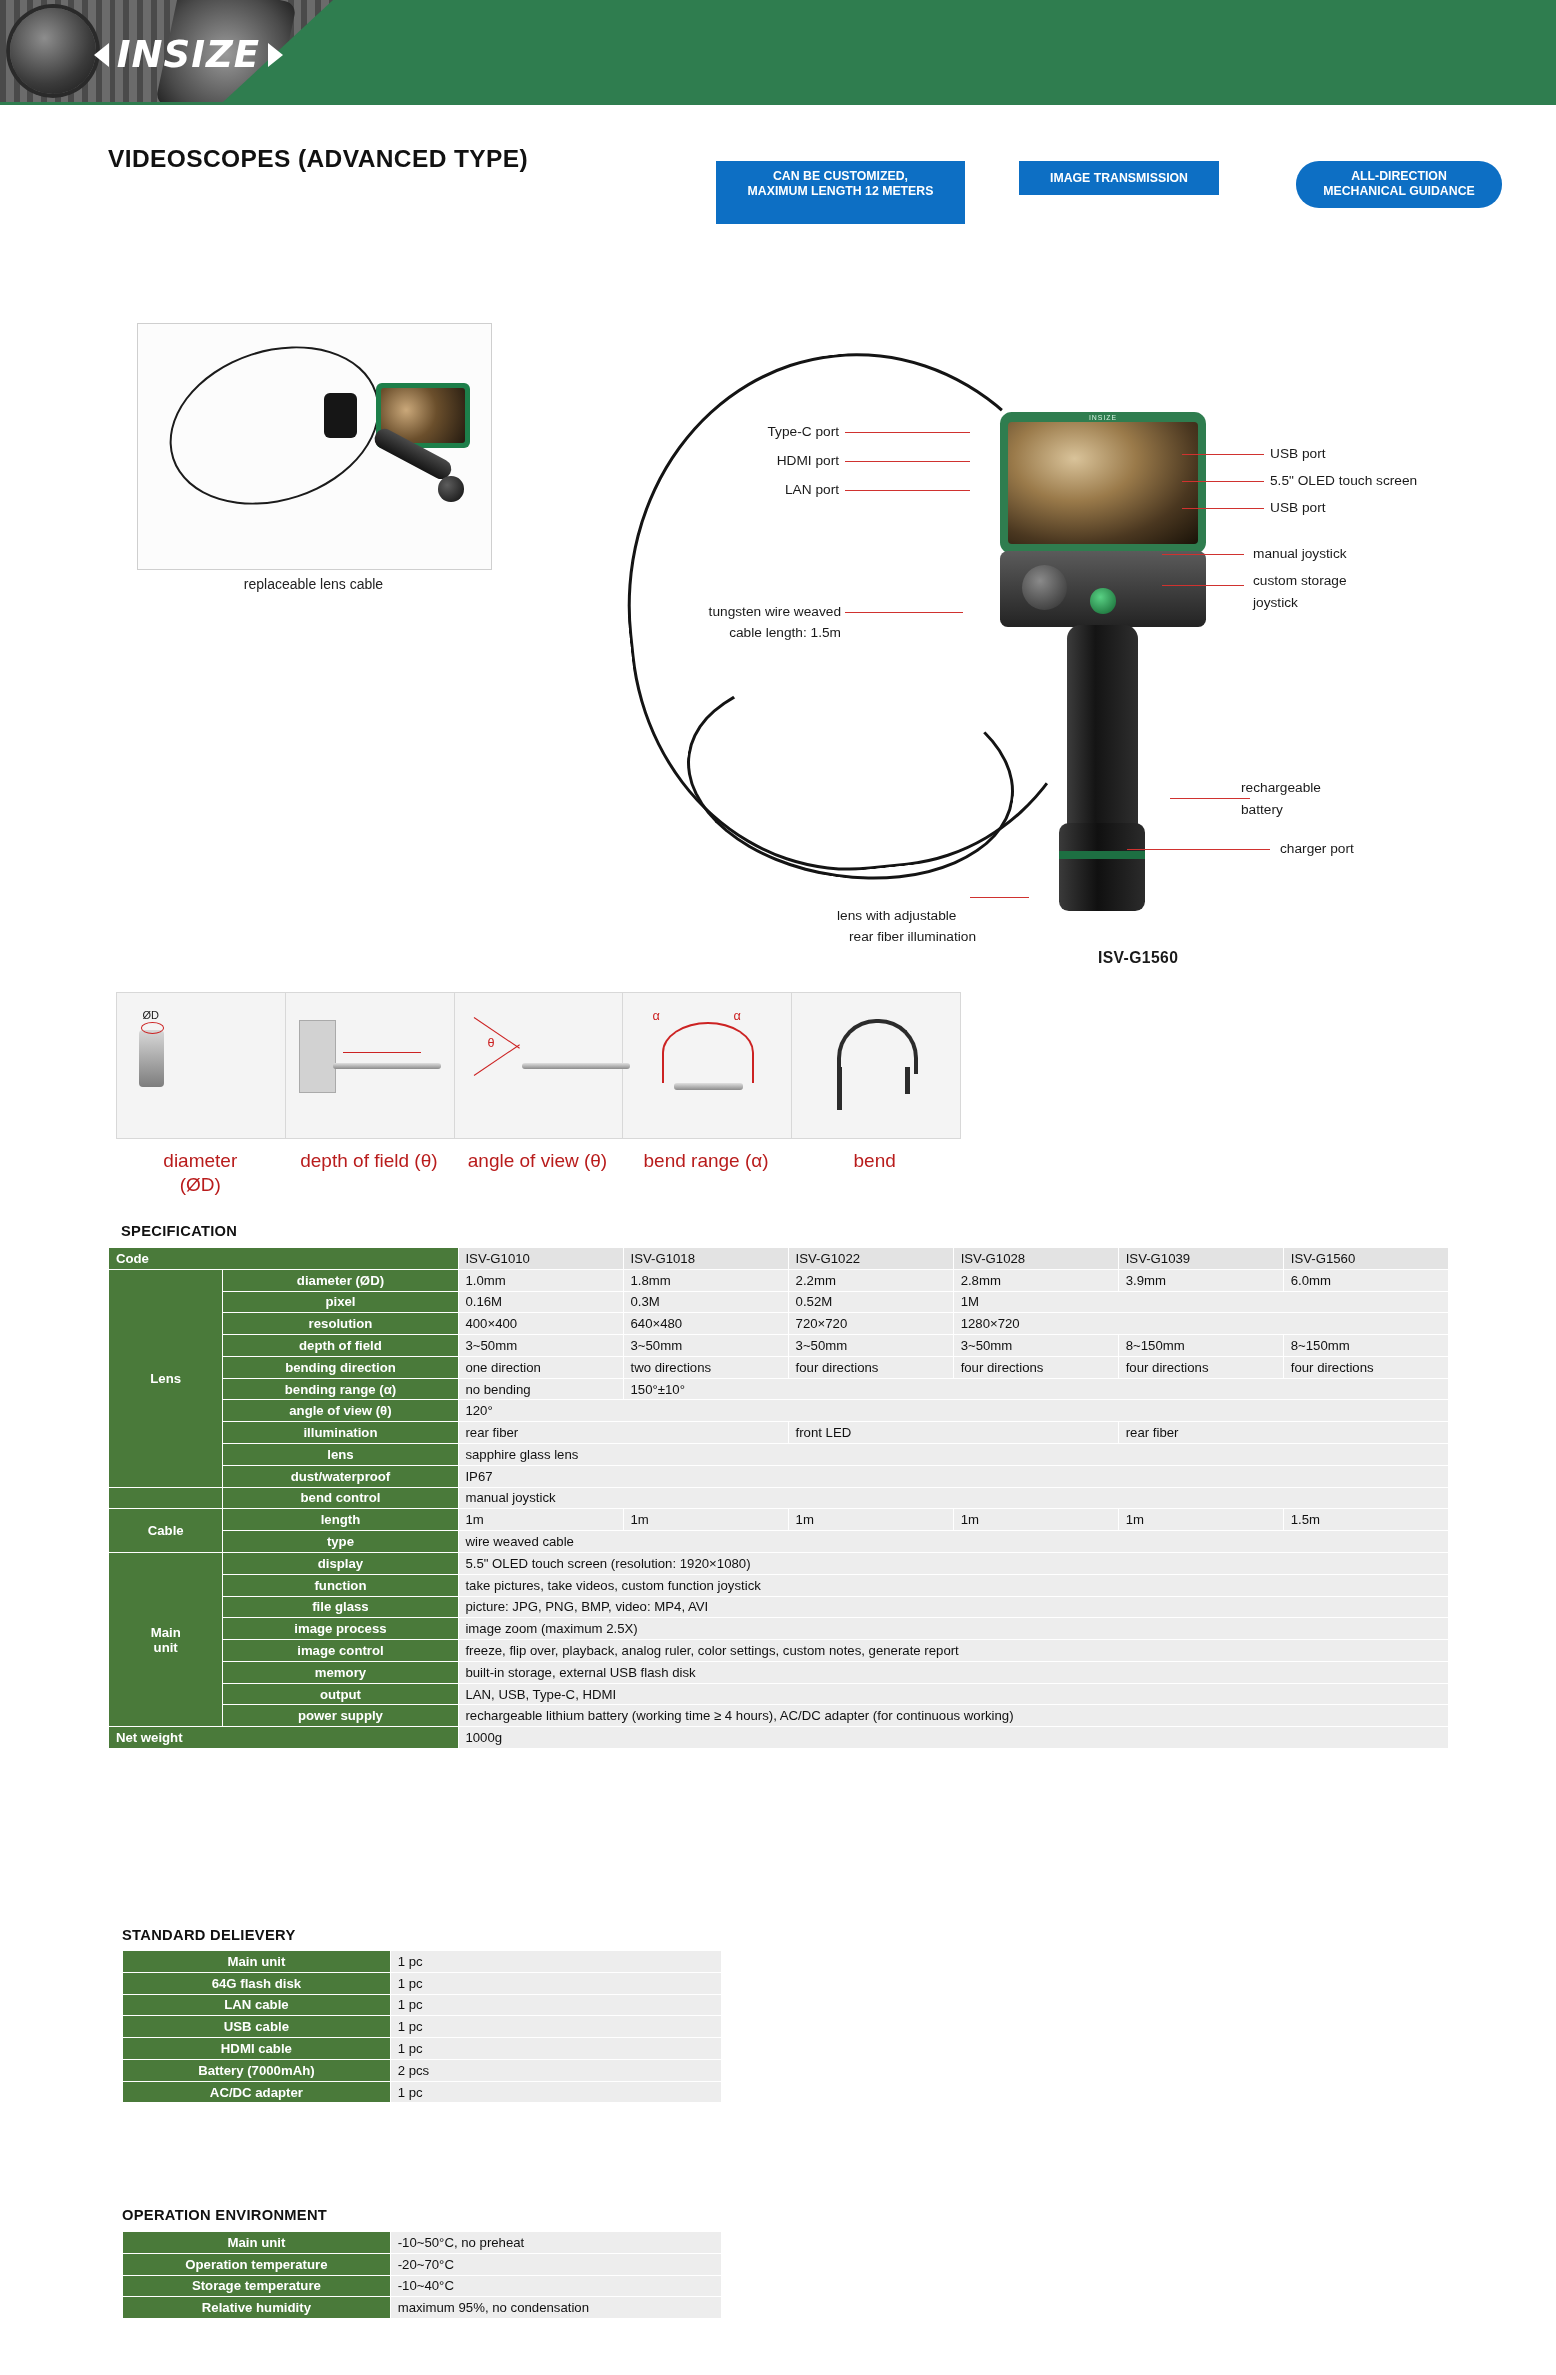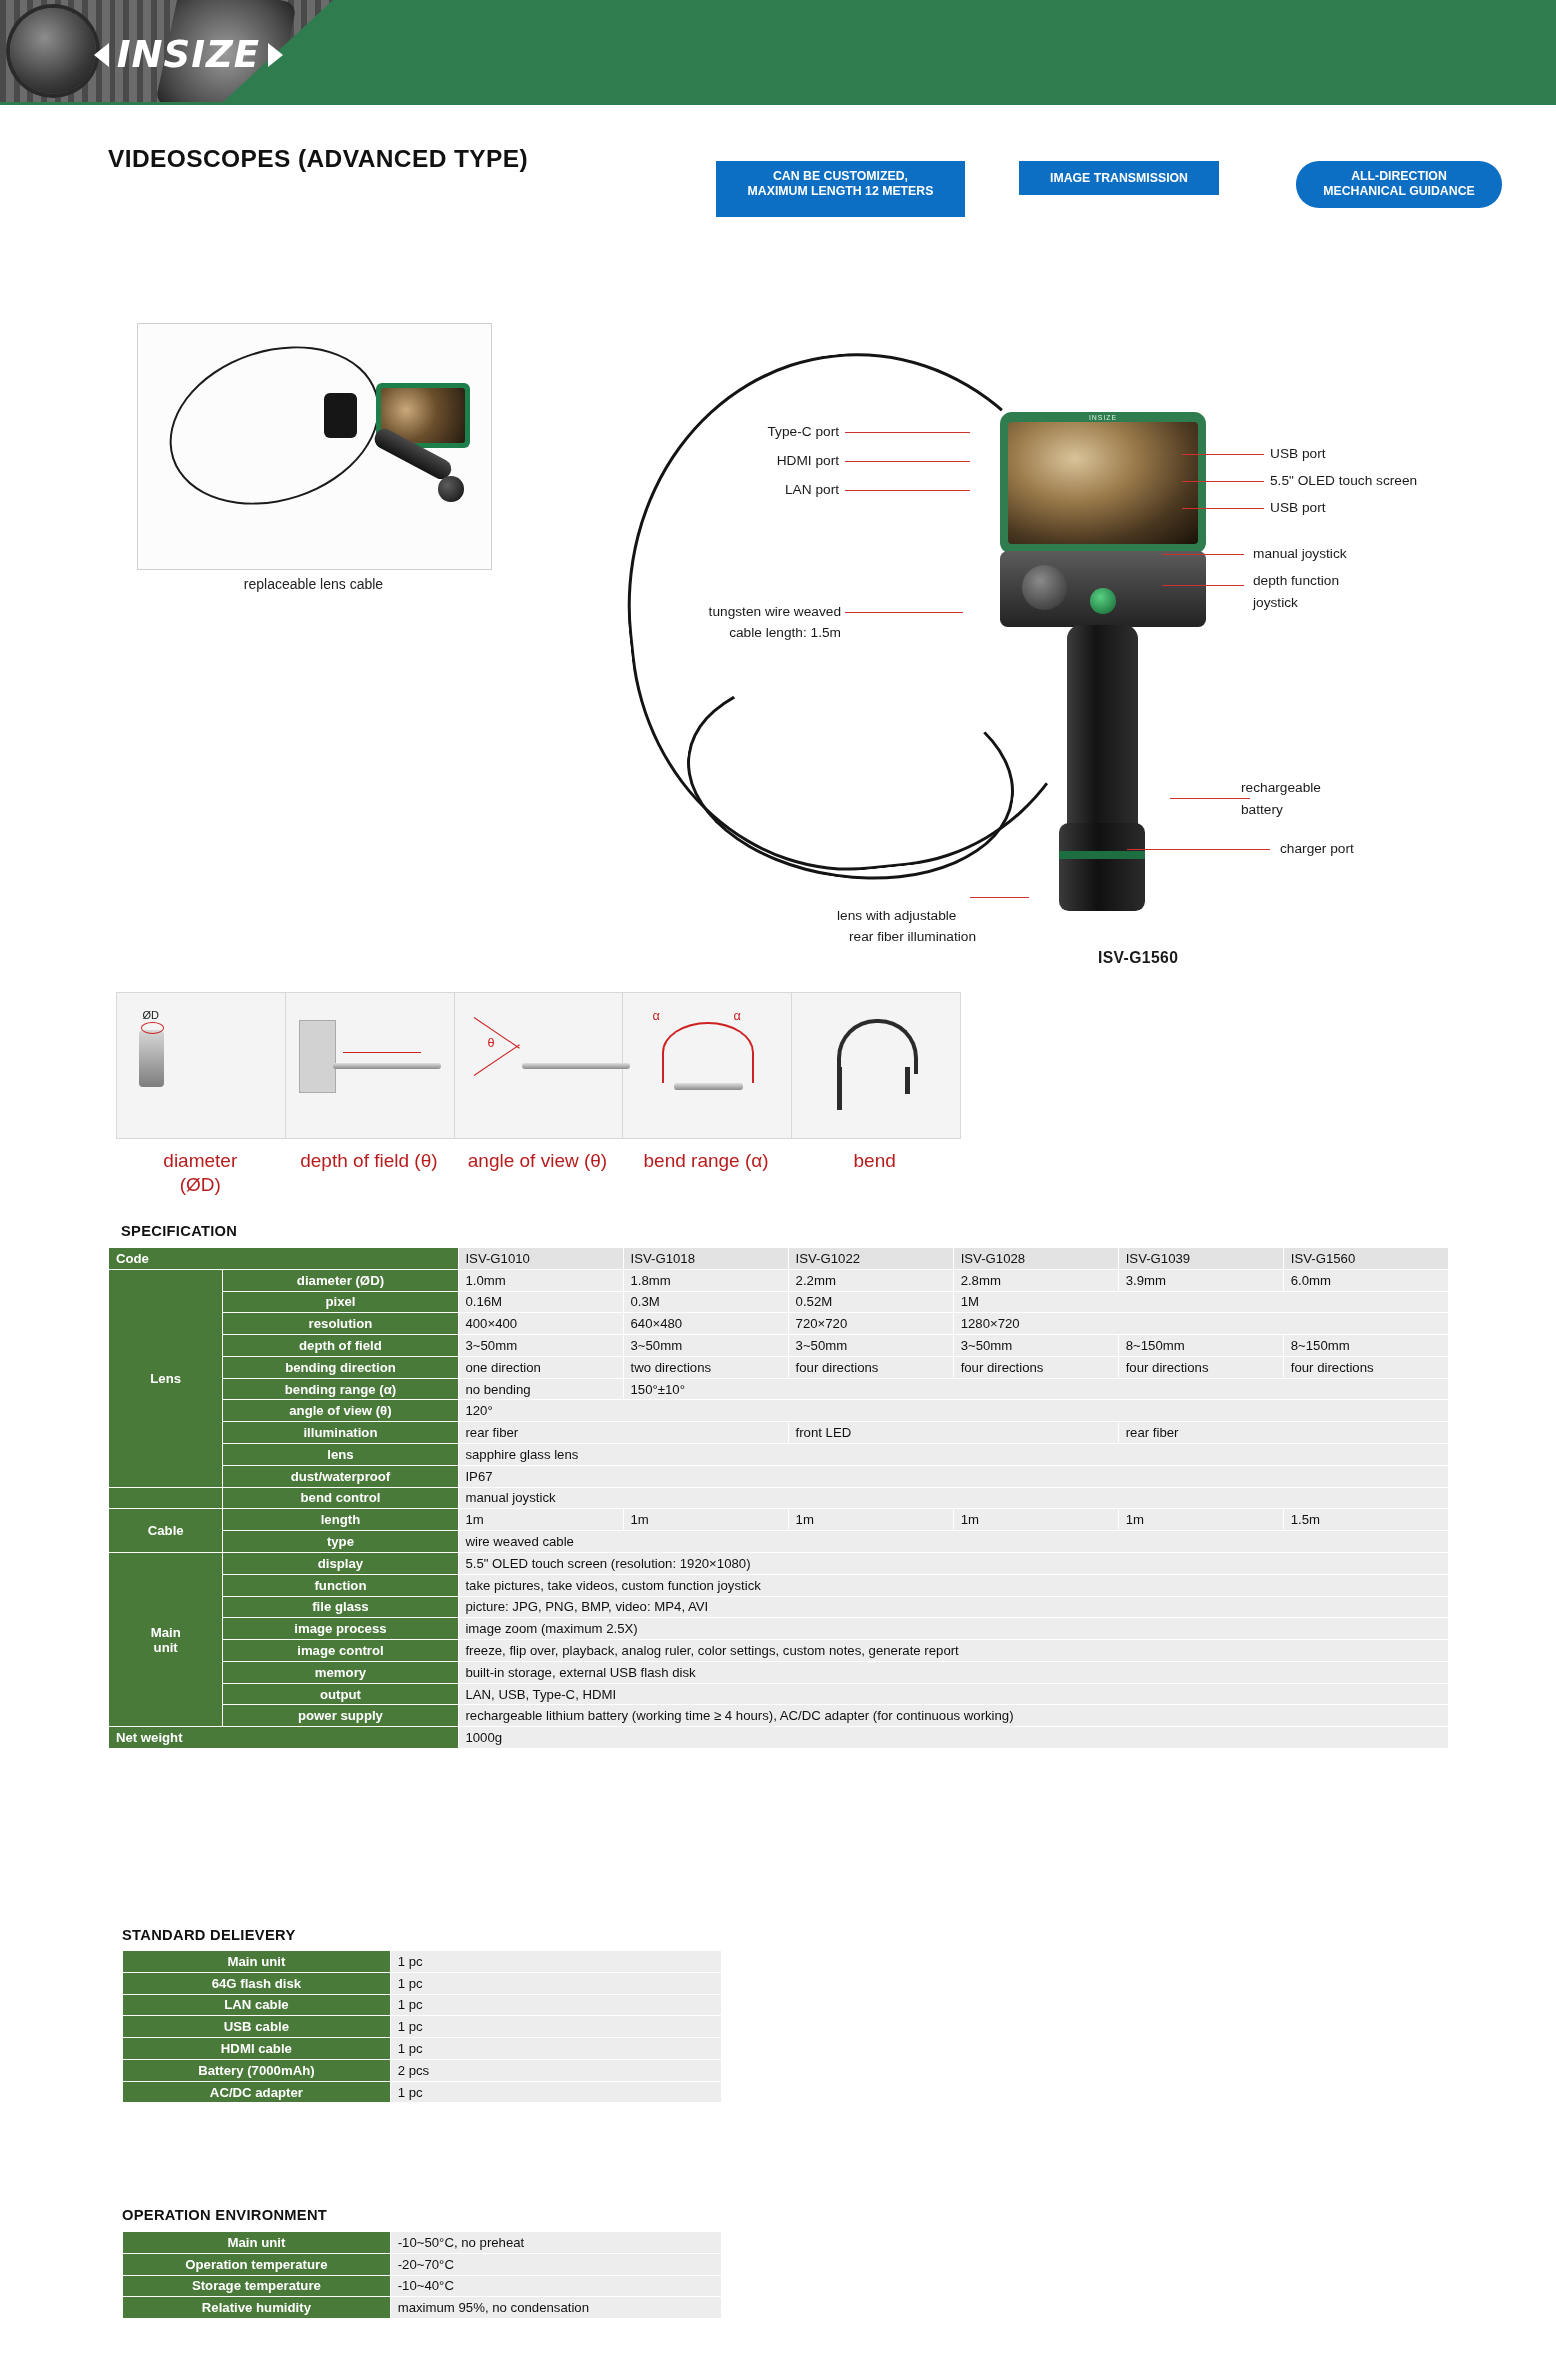--- a/index.html
+++ b/index.html
@@ -111,21 +111,21 @@
     position: absolute;
     background: #0d6fc4;
     color: #fff;
     font-size: 12.3px;
     font-weight: bold;
     text-align: center;
     line-height: 1.25;
     padding: 7.8px 5.9px;
     box-sizing: border-box;
   }
-  #badge0 { left: 716px; top: 161px; width: 249px; height: 56px; }
+  #badge0 { left: 716px; top: 161px; width: 249px; height: 63px; }
   #badge1 { left: 1019px; top: 161px; width: 200px; height: 34px; padding-top: 9.8px;}
   #badge2 { left: 1296px; top: 161px; width: 206px; height: 47px; border-radius: 23px; }
 
   
   .inset-photo {
     position: absolute;
     left: 137px; top: 323px;
     width: 353px; height: 245px;
     border: 1px solid #cfcfcf;
     background: #fcfcfc;
@@ -476,21 +476,21 @@
 <div class="lead" style="left:970px; top:897px; width:59px;"></div>
 
 <div class="lbl r" style="left:694px; top:424px; width:145px;">Type-C port</div>
 <div class="lbl r" style="left:694px; top:453px; width:145px;">HDMI port</div>
 <div class="lbl r" style="left:694px; top:482px; width:145px;">LAN port</div>
 
 <div class="lbl" style="left:1270px; top:446px;">USB port</div>
 <div class="lbl" style="left:1270px; top:473px;">5.5" OLED touch screen</div>
 <div class="lbl" style="left:1270px; top:500px;">USB port</div>
 <div class="lbl" style="left:1253px; top:546px;">manual joystick</div>
-<div class="lbl" style="left:1253px; top:573px;">depth function</div>
+<div class="lbl" style="left:1253px; top:573px;">custom storage</div>
 <div class="lbl" style="left:1253px; top:595px;">joystick</div>
 <div class="lbl" style="left:1241px; top:780px;">rechargeable</div>
 <div class="lbl" style="left:1241px; top:802px;">battery</div>
 <div class="lbl" style="left:1280px; top:841px;">charger port</div>
 
 <div class="lbl r" style="left:588px; top:604px; width:253px;">tungsten wire weaved</div>
 <div class="lbl r" style="left:588px; top:625px; width:253px;">cable length: 1.5m</div>
 
 <div class="lbl" style="left:837px; top:908px;">lens with adjustable</div>
 <div class="lbl" style="left:849px; top:929px;">rear fiber illumination</div>

